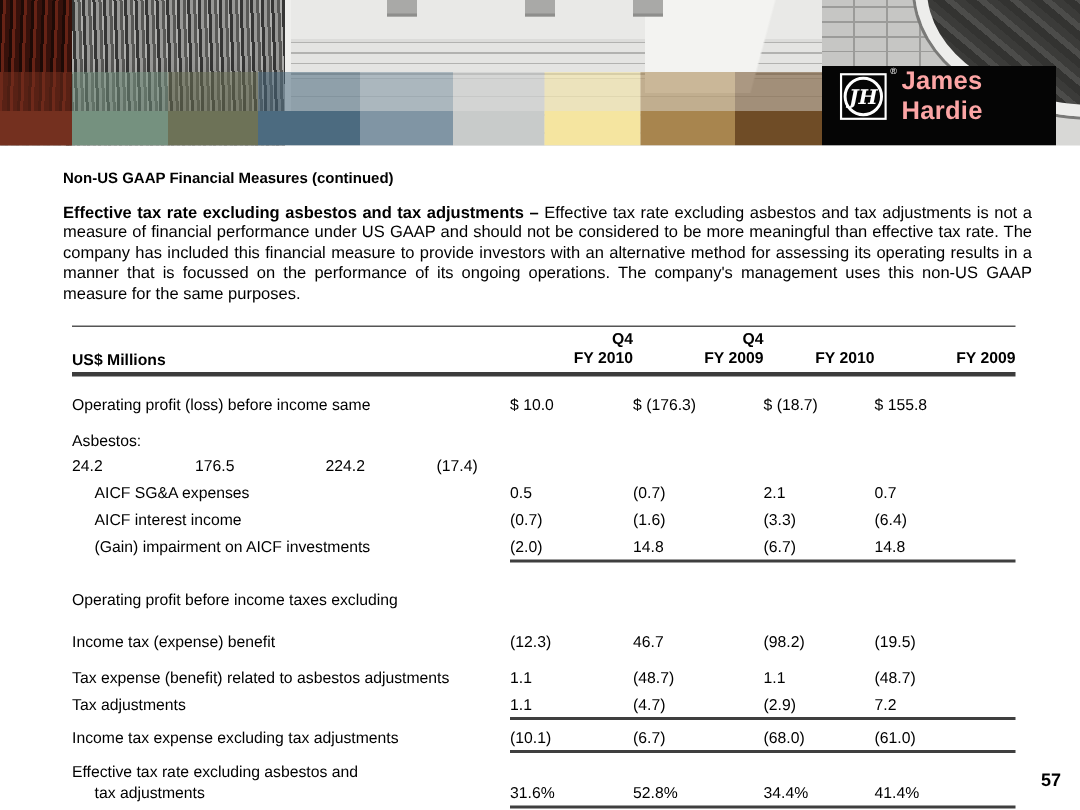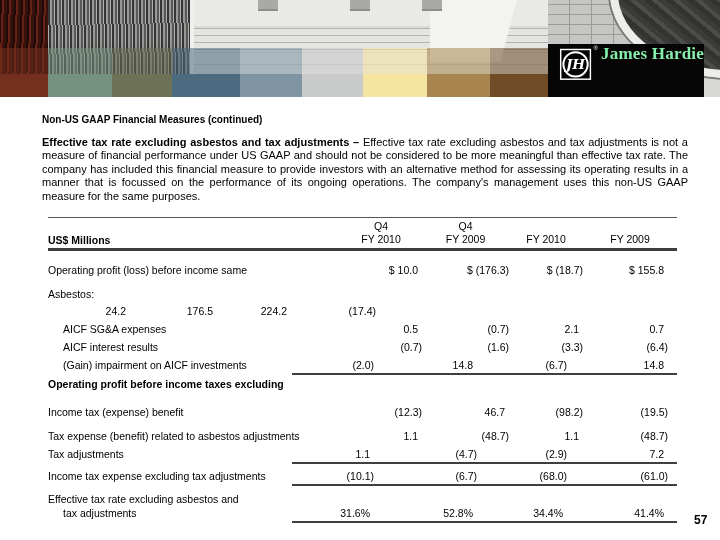--- a/index.html
+++ b/index.html
@@ -64,22 +64,22 @@
   .band-block { height: 23px; top: 74px; }
   .overlay-block { height: 26px; top: 48px; opacity: 0.55; }
   .logo-box {
     left: 548px; top: 44px; width: 156px; height: 53px;
     background: #050505;
     display: flex; align-items: flex-start; padding-left: 10px;
   }
   .jh-mark { position: relative; width: 36px; height: 38px; flex: 0 0 auto; }
   .jh-reg { position: absolute; top: 1px; right: -4px; color: #fff; font-size: 6px; }
   .logo-word {
-    color: #86efac; font-weight: bold; font-size: 17px; letter-spacing: 0.2px; margin-left: 7px;
-    font-family: Liberation Serif, serif;
+    color: #fca5a5; font-weight: bold; font-size: 17px; letter-spacing: 0.2px; margin-left: 7px;
+    font-family: Liberation Sans, sans-serif;
   }
 
   
   .page-title {
     position: absolute; left: 42px; top: 114px; width: 646px;
     font-size: 10px; font-weight: bold;
   }
   .intro {
     position: absolute; left: 42px; top: 136px; width: 646px;
     font-size: 11px; line-height: 13.4px; text-align: justify;
@@ -88,35 +88,35 @@
   .intro .sep { font-weight: bold; }
 
   
   .fin-table {
     position: absolute; left: 48px; top: 217px; width: 629px;
     border-top: 1px solid #555;
     font-size: 10.5px;
   }
   .thead { display: flex; border-bottom: 3px solid #3c3c3c; padding-top: 2px; padding-bottom: 2px; }
   .unit-label { flex: 1; display: flex; align-items: flex-end; font-weight: bold; }
-  .hcol { text-align: center; font-weight: normal; }
+  .hcol { text-align: right; font-weight: bold; }
   .h-top, .h-bot { height: 13px; line-height: 13px; }
   .c1 { width: 82px; } .c2 { width: 87px; } .c3 { width: 74px; } .c4 { width: 94px; }
 
   .row { display: flex; }
   .row .label { flex: 1; line-height: 14px; }
   .label.ind { padding-left: 15px; }
   .vals { display: flex; align-items: flex-start; padding-bottom: 1px; }
-  .vals.rule { border-bottom: 2px solid #3f3f3f; gap: 16px; }
-  .val { text-align: right; line-height: 14px; }
+  .vals.rule { border-bottom: 2px solid #3f3f3f; }
+  .val { text-align: left; line-height: 14px; }
   .val.c4 { padding-right: 9px; }
   .val.np { padding-right: 4px; }
   .val.c4.np { padding-right: 13px; }
 
-  .mt2 { margin-top: 2px; font-weight: bold; } .mt3 { margin-top: 3px; } .mt5 { margin-top: 5px; }
+  .mt2 { margin-top: 18px; } .mt3 { margin-top: 3px; } .mt5 { margin-top: 5px; }
   .mt6 { margin-top: 6px; } .mt9 { margin-top: 9px; } .mt12 { margin-top: 12px; }
   .mt16 { margin-top: 14px; }
 
   .page-number { position: absolute; left: 694px; top: 513px; font-size: 12px; font-weight: bold; }
 </style>
 </head>
 <body>
 
 <div class="banner">
   <div class="photo-house"></div>
@@ -217,21 +217,21 @@
     <div class="label ind">AICF SG&amp;A expenses</div>
     <div class="vals">
       <span class="val c1 np">0.5</span>
       <span class="val c2">(0.7)</span>
       <span class="val c3 np">2.1</span>
       <span class="val c4 np">0.7</span>
     </div>
   </div>
 
   <div class="row mt3">
-    <div class="label ind">AICF interest results</div>
+    <div class="label ind">AICF interest income</div>
     <div class="vals">
       <span class="val c1">(0.7)</span>
       <span class="val c2">(1.6)</span>
       <span class="val c3">(3.3)</span>
       <span class="val c4">(6.4)</span>
     </div>
   </div>
 
   <div class="row mt3">
     <div class="label ind">(Gain) impairment on AICF investments</div>

